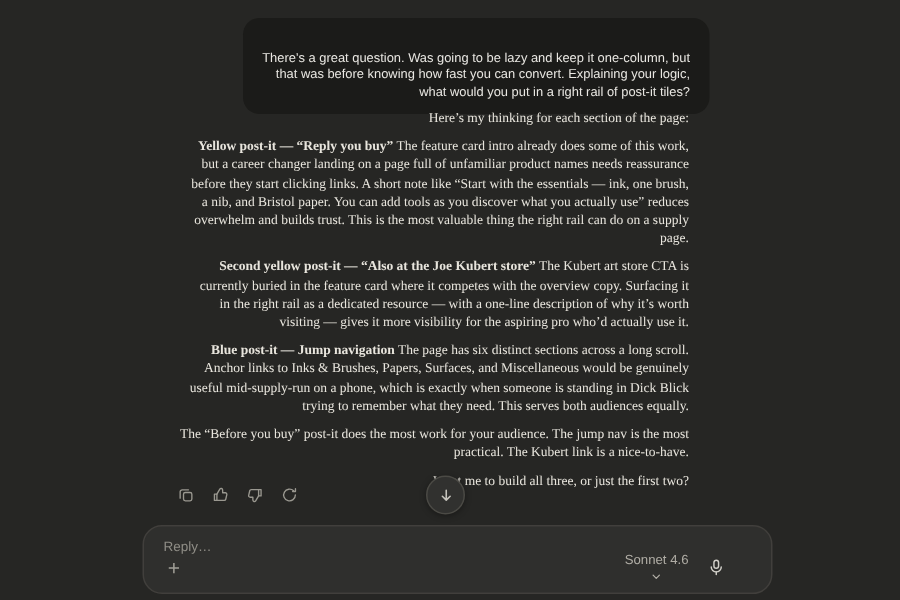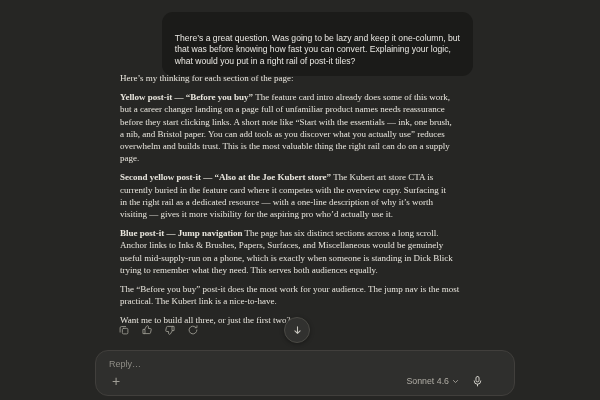--- a/index.html
+++ b/index.html
@@ -1,18 +1,18 @@
 <!DOCTYPE html>
 <html><head>
 <meta charset="utf-8">
 <style>
   html,body { margin:0; padding:0; background:#262624; }
   .page {
     position:relative; width:600px; height:400px; overflow:hidden;
-    background:#262624; font-family:"Liberation Sans", sans-serif;
+    background:#262624; font-family:"Liberation Sans", sans-serif;text-align:right;
   }
 
   
   .user-bubble {
     position:absolute; top:12px; right:127px;
     background:#1b1b19; border-radius:11px;
     padding:9px 13px; color:#e9e7e2;
     font-size:8.6px; line-height:11.6px;
     white-space:pre-line;
   }
@@ -63,42 +63,42 @@
     display:flex; justify-content:space-between; align-items:center;
   }
   .plus-btn {
     color:#a09e96; font-size:14px; line-height:12px;
     width:14px; height:14px; display:flex; align-items:center; justify-content:center;
     cursor:pointer;
   }
   .model-row { display:flex; align-items:center; gap:12px; }
   .model-selector {
     display:flex; align-items:center; gap:3px;
-    color:#b0ada5; font-size:8.8px; cursor:pointer;
+    color:#b0ada5; font-size:8.8px; cursor:pointer;flex-direction:column;
   }
   .model-selector svg { width:7px; height:7px; }
   .mic-btn { color:#d2d0c9; display:flex; align-items:center; cursor:pointer; }
   .mic-btn svg { width:13px; height:13px; }
 
   svg { display:block; }
 </style>
 </head>
 <body>
 
 <div class="page">
 
   <div class="user-bubble">
     <span>There’s a great question. Was going to be lazy and keep it one-column, but
 that was before knowing how fast you can convert. Explaining your logic,
 what would you put in a right rail of post-it tiles?</span>
   </div>
 
   <div class="assistant">
     <p><span class="lead"></span><span>Here’s my thinking for each section of the page:</span></p>
-    <p><span class="lead">Yellow post-it — “Before you buy”</span><span> The feature card intro already does some of this work,
+    <p><span class="lead">Yellow post-it — “Reply you buy”</span><span> The feature card intro already does some of this work,
 but a career changer landing on a page full of unfamiliar product names needs reassurance
 before they start clicking links. A short note like “Start with the essentials — ink, one brush,
 a nib, and Bristol paper. You can add tools as you discover what you actually use” reduces
 overwhelm and builds trust. This is the most valuable thing the right rail can do on a supply
 page.</span></p>
     <p><span class="lead">Second yellow post-it — “Also at the Joe Kubert store”</span><span> The Kubert art store CTA is
 currently buried in the feature card where it competes with the overview copy. Surfacing it
 in the right rail as a dedicated resource — with a one-line description of why it’s worth
 visiting — gives it more visibility for the aspiring pro who’d actually use it.</span></p>
     <p><span class="lead">Blue post-it — Jump navigation</span><span> The page has six distinct sections across a long scroll.

